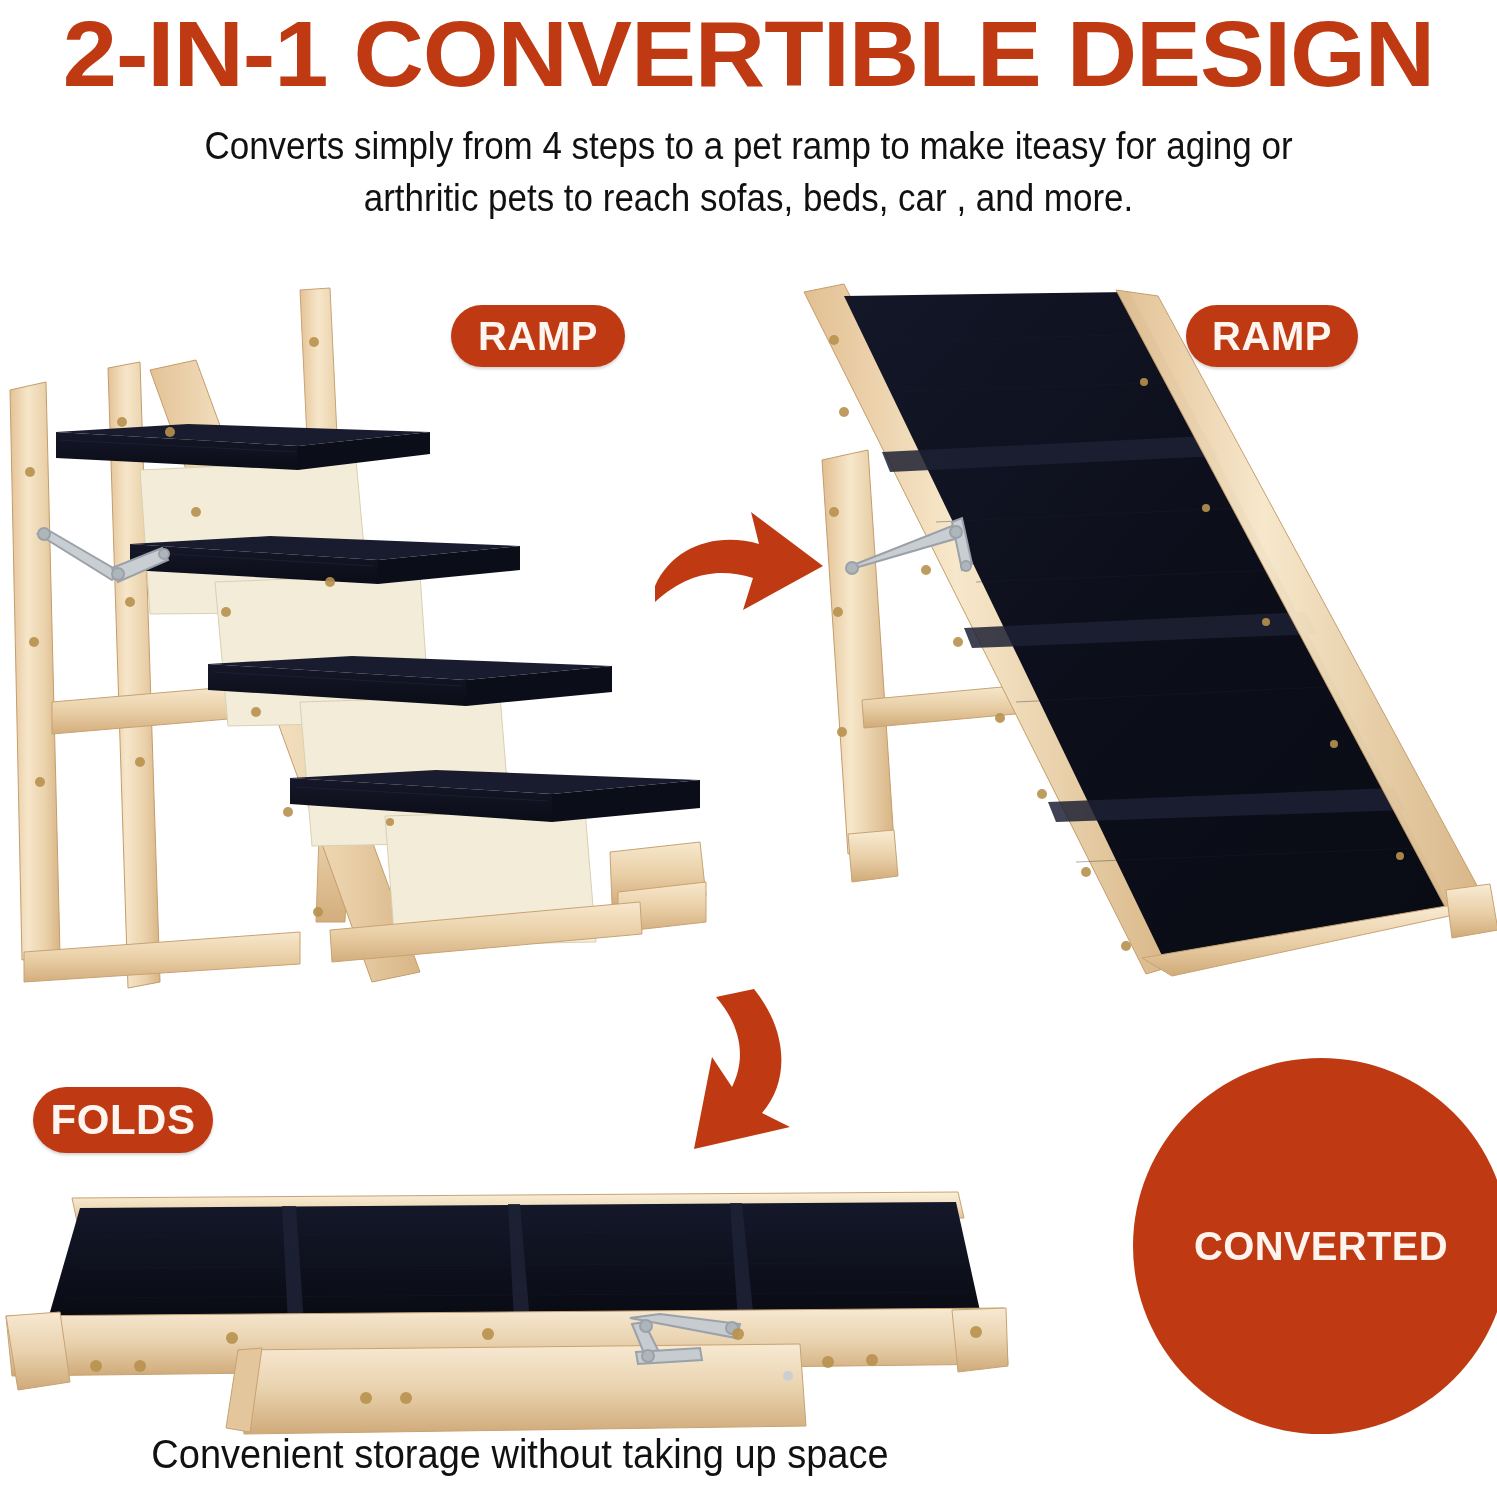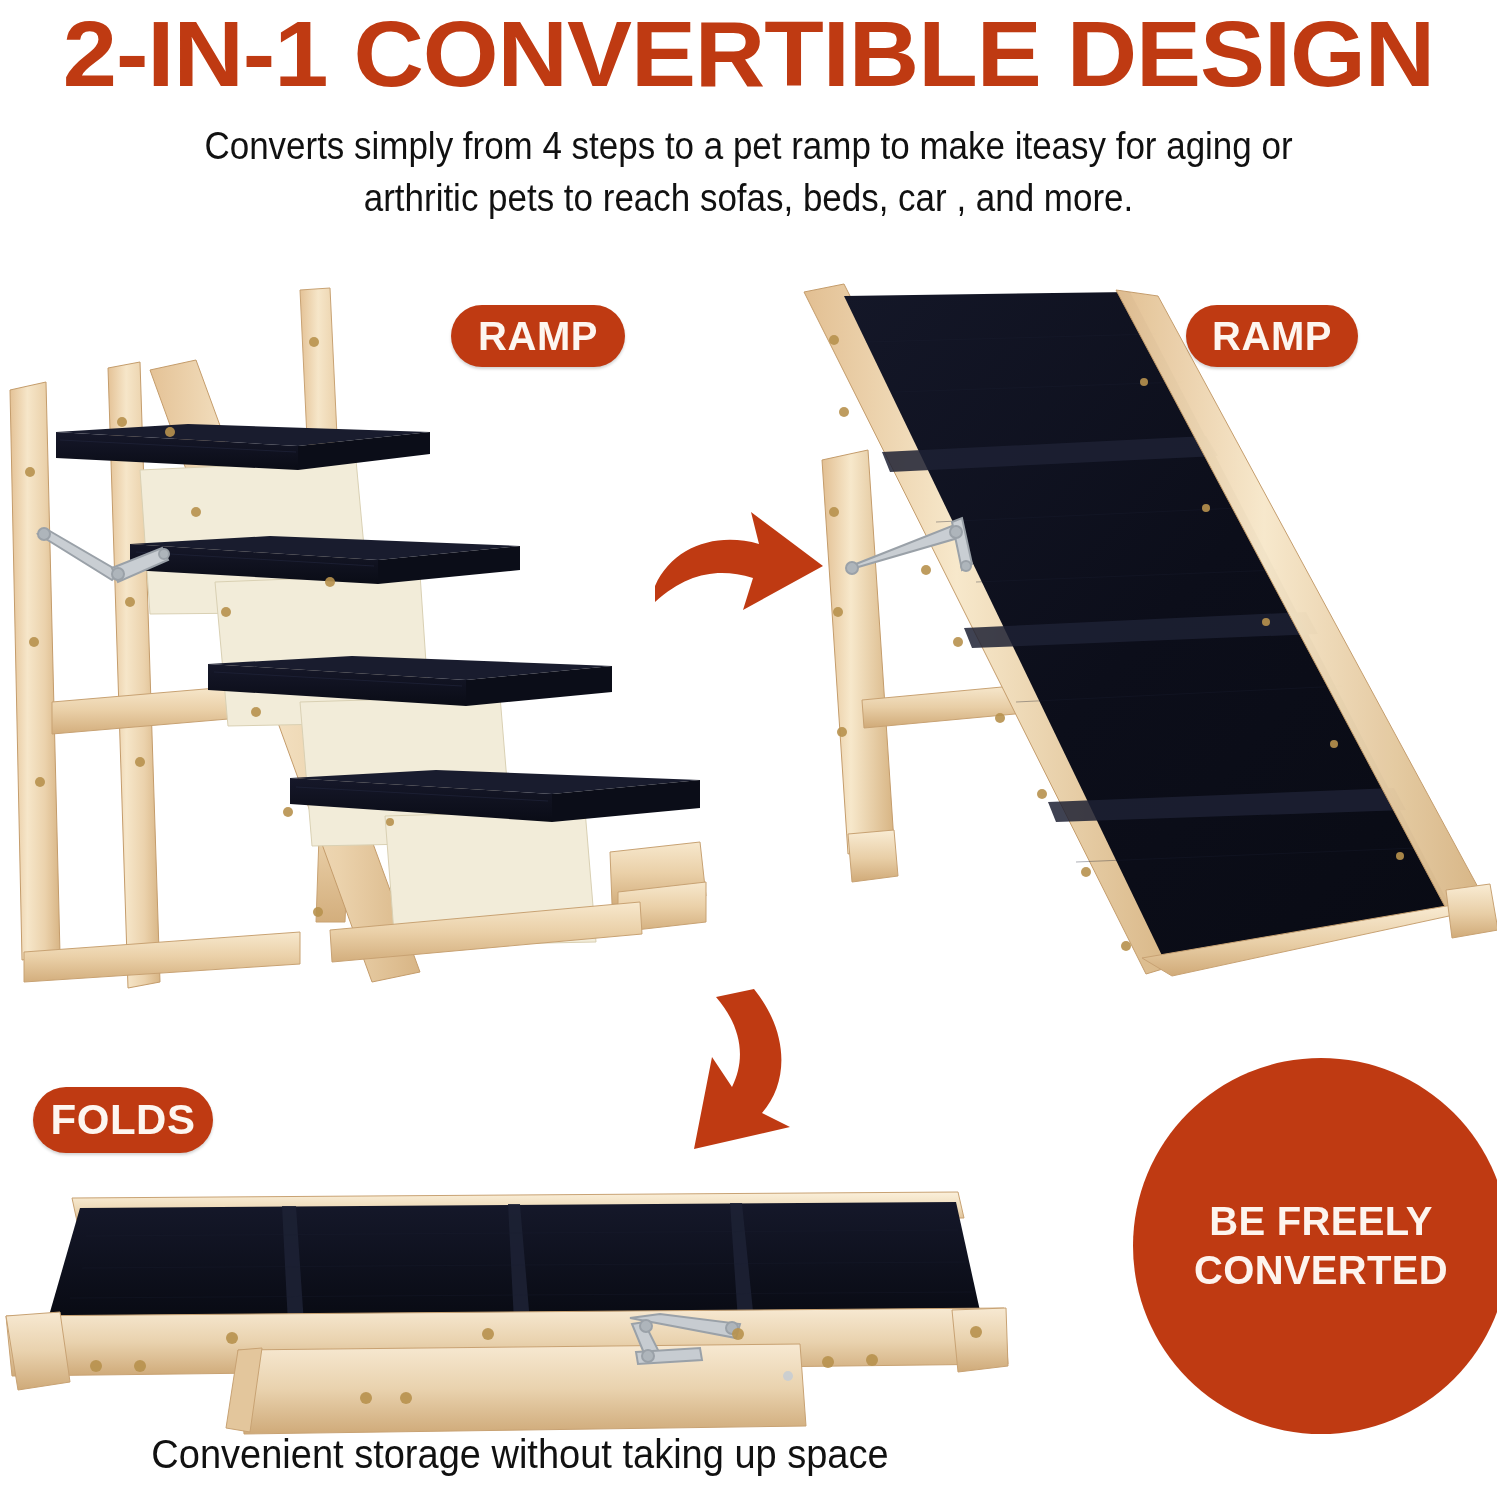--- a/index.html
+++ b/index.html
@@ -319,17 +319,16 @@
 <svg viewBox="0 0 190 170" width="190" height="170">
   <path d="M116,4 C150,46 152,96 124,128 L152,142 L56,164 L74,72 L94,102 C108,74 104,42 78,12 Z" fill="#BF3A12"></path>
 </svg>
 </div>
 
 <div class="pill" id="badge-steps">RAMP</div>
 <div class="pill" id="badge-ramp">RAMP</div>
 <div class="pill" id="badge-fold">FOLDS</div>
 
 <div id="badge-circle">
-  <span>BE FREELY</span>
   <span>CONVERTED</span>
 </div>
 
 <div id="bottom-caption">Convenient storage without taking up space</div>
 
 </body></html>

